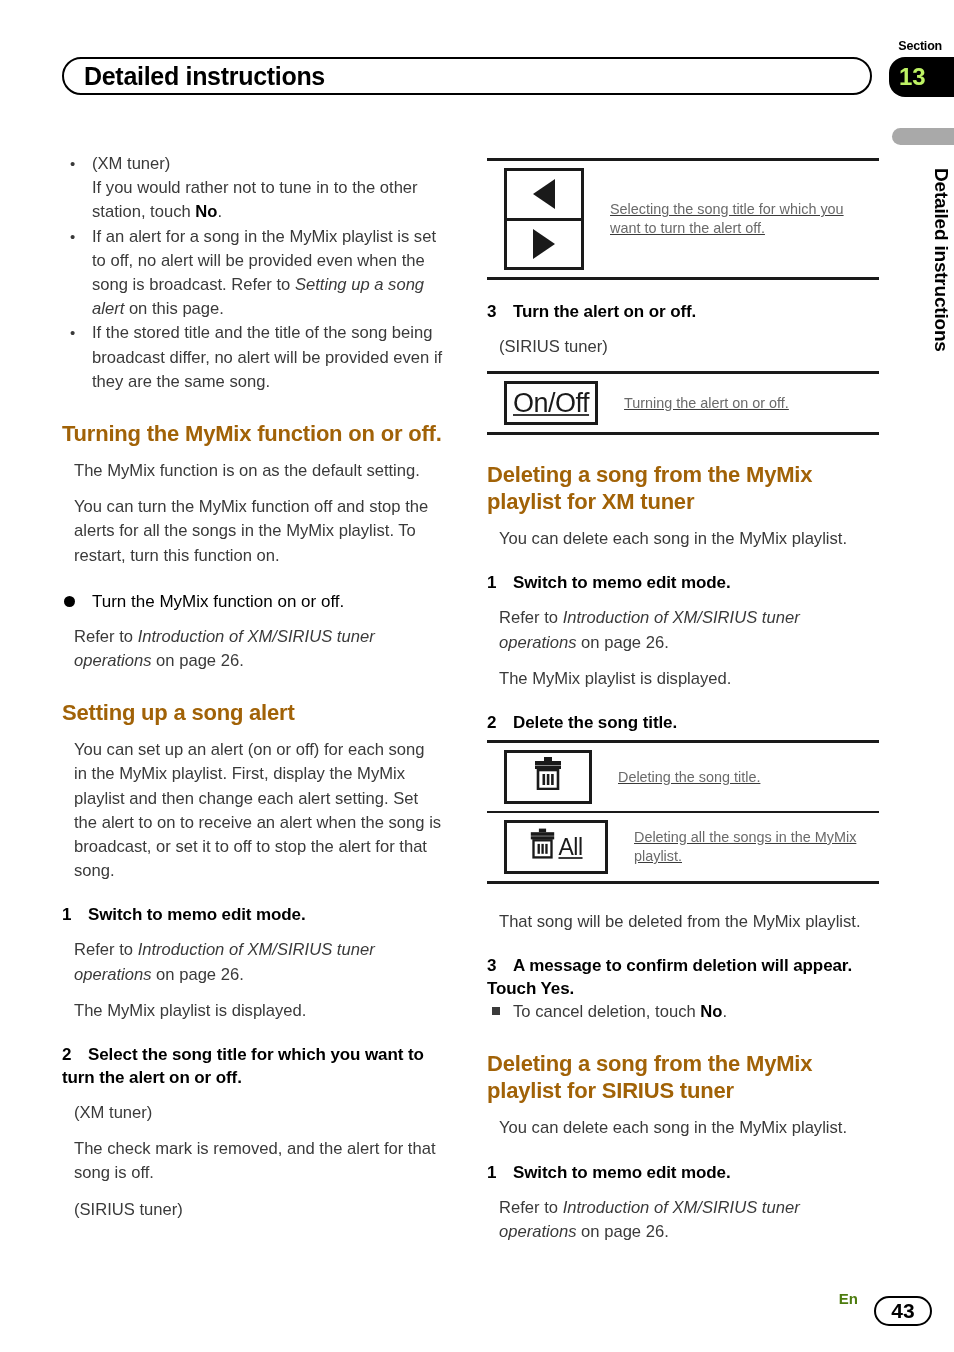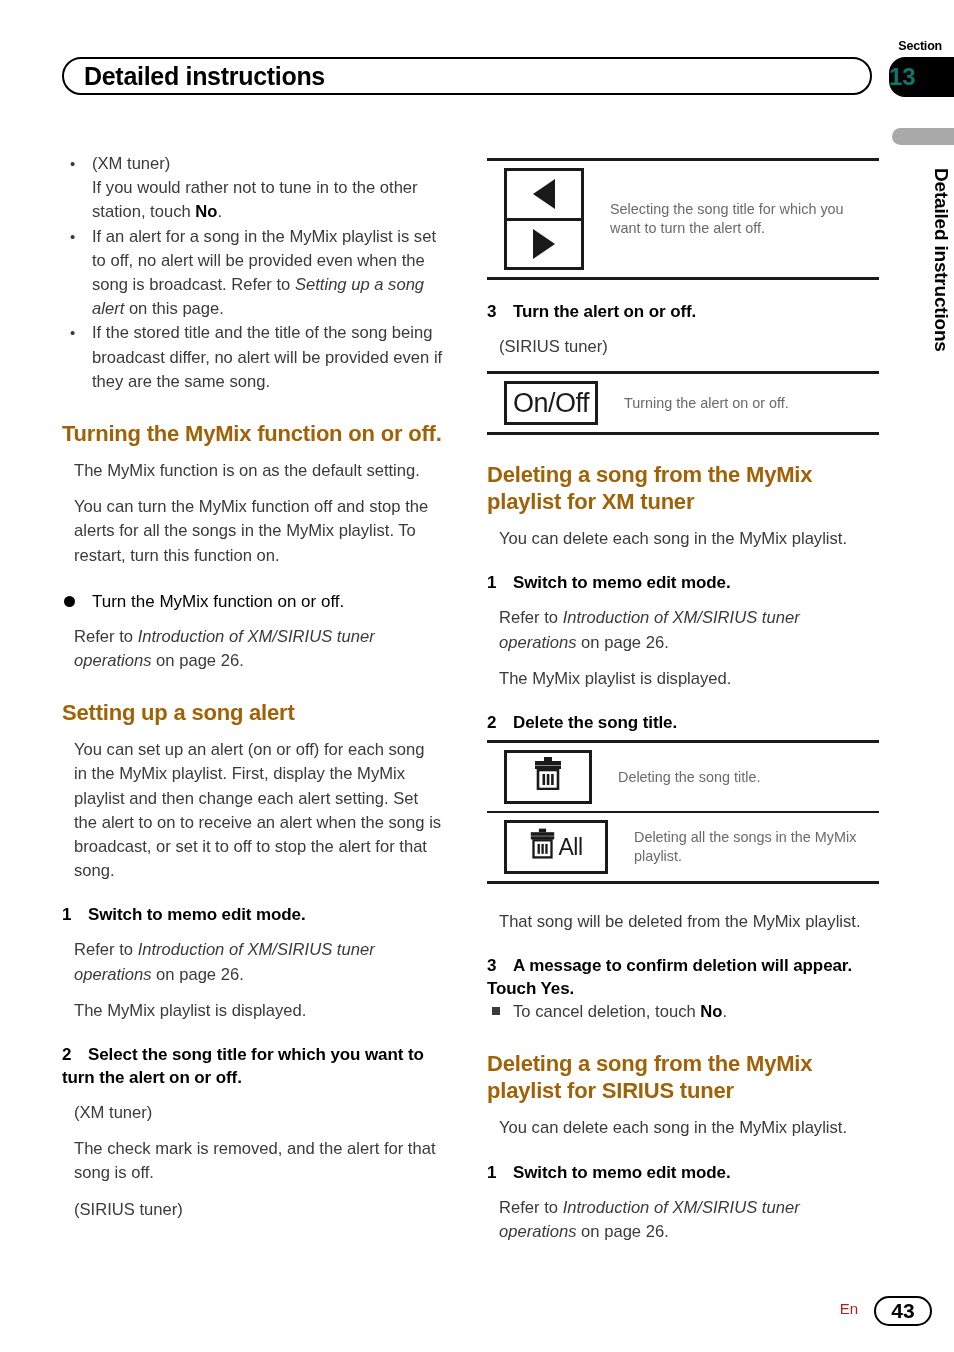--- a/index.html
+++ b/index.html
@@ -48,26 +48,27 @@
     color: #000;
     letter-spacing: -0.2px;
   }
   .section-badge {
     position: absolute;
     right: 0; top: 57px;
     width: 65px; height: 40px;
     background: #000;
     border-top-left-radius: 16px;
     border-bottom-left-radius: 16px;
-    color: #0f766e;
+    color: #bef264;
     font-size: 24px;
     font-weight: bold;
     display: flex;
     align-items: center;
     justify-content: flex-start;
+    padding-left: 10px;
     box-sizing: border-box;
   }
 
   
   .side-tab {
     position: absolute;
     right: 0; top: 128px;
     width: 62px; height: 17px;
     background: #a9a9a9;
     border-top-left-radius: 9px;
@@ -167,20 +168,21 @@
 
   .gap-sm { height: 14px; }
 
   
   .fig-table {
     border-top: 3px solid #1a1a1a;
     border-bottom: 3px solid #1a1a1a;
     margin: 6px 0 0 0;
     width: 392px;
     box-sizing: border-box;
+    text-decoration: underline;
   }
   .fig-row {
     display: flex;
     align-items: center;
     padding: 7px 0 7px 17px;
     box-sizing: border-box;
   }
   .fig-row + .fig-row { border-top: 2.5px solid #1a1a1a; }
   .fig-cap {
     font-size: 14.4px;
@@ -260,24 +262,24 @@
   }
 
   
   .footer {
     position: absolute;
     left: 0; bottom: 0;
     width: 954px; height: 70px;
   }
   .footer-en {
     position: absolute;
-    right: 96px; bottom: 35px;
+    right: 96px; bottom: 45px;
     font-size: 15px;
-    font-weight: normal;
-    color: #b91c1c;
+    font-weight: bold;
+    color: #4d7c0f;
   }
   .footer-page {
     position: absolute;
     right: 22px; bottom: 26px;
     width: 58px; height: 30px;
     border: 2.5px solid #000;
     border-radius: 16px;
     display: flex;
     align-items: center;
     justify-content: center;

